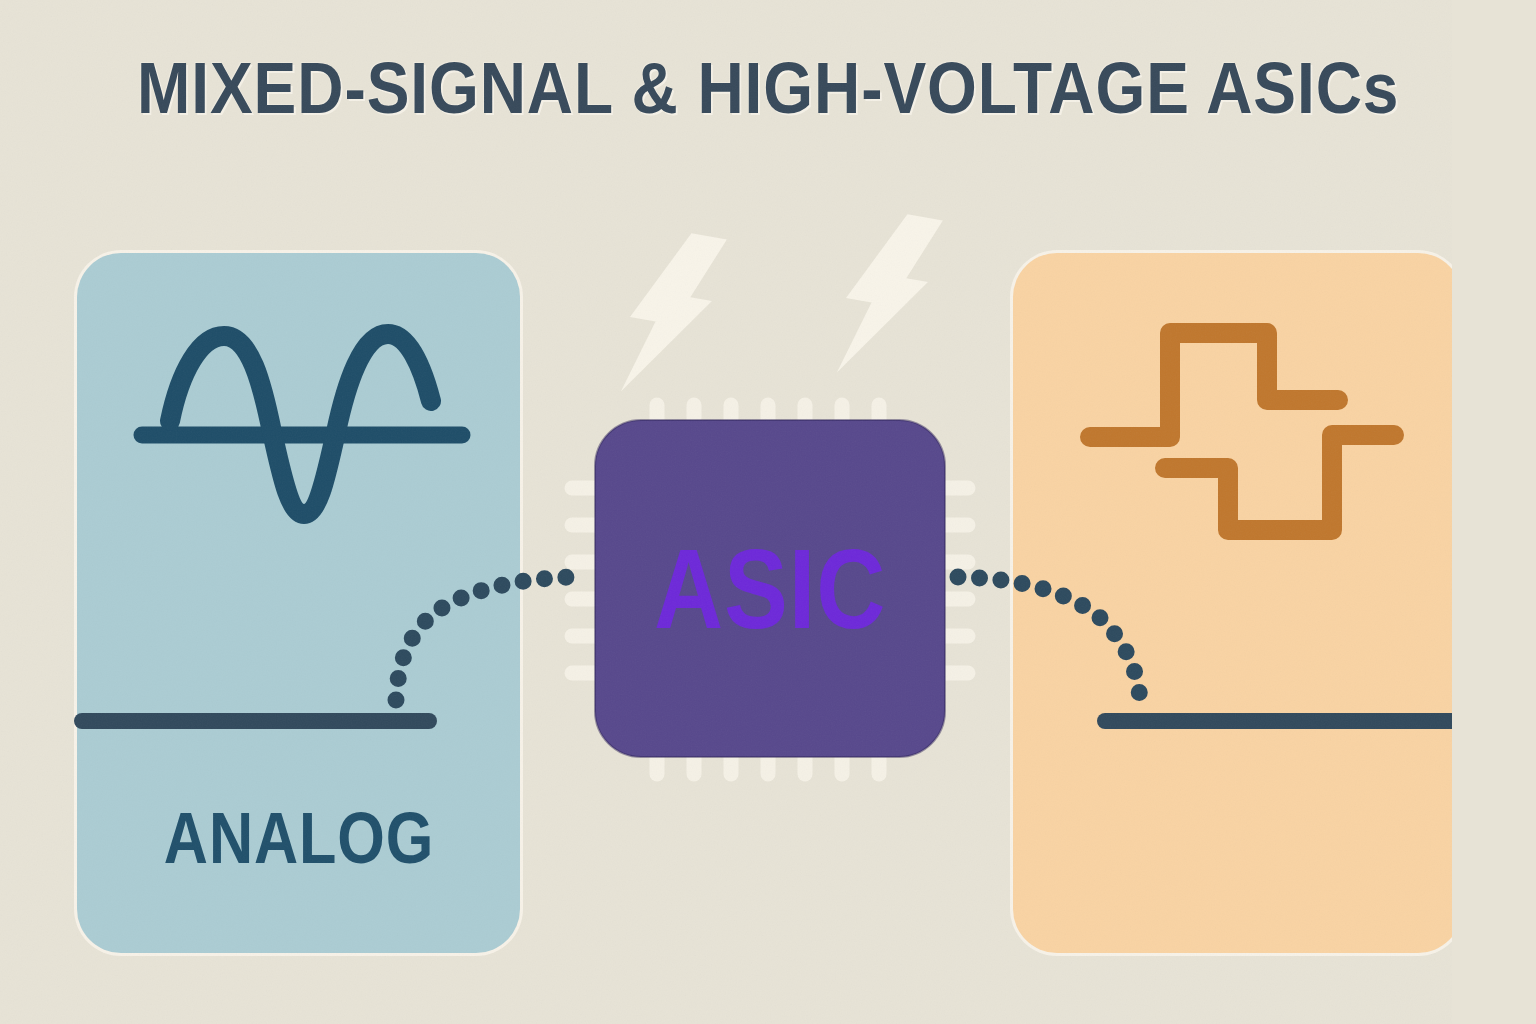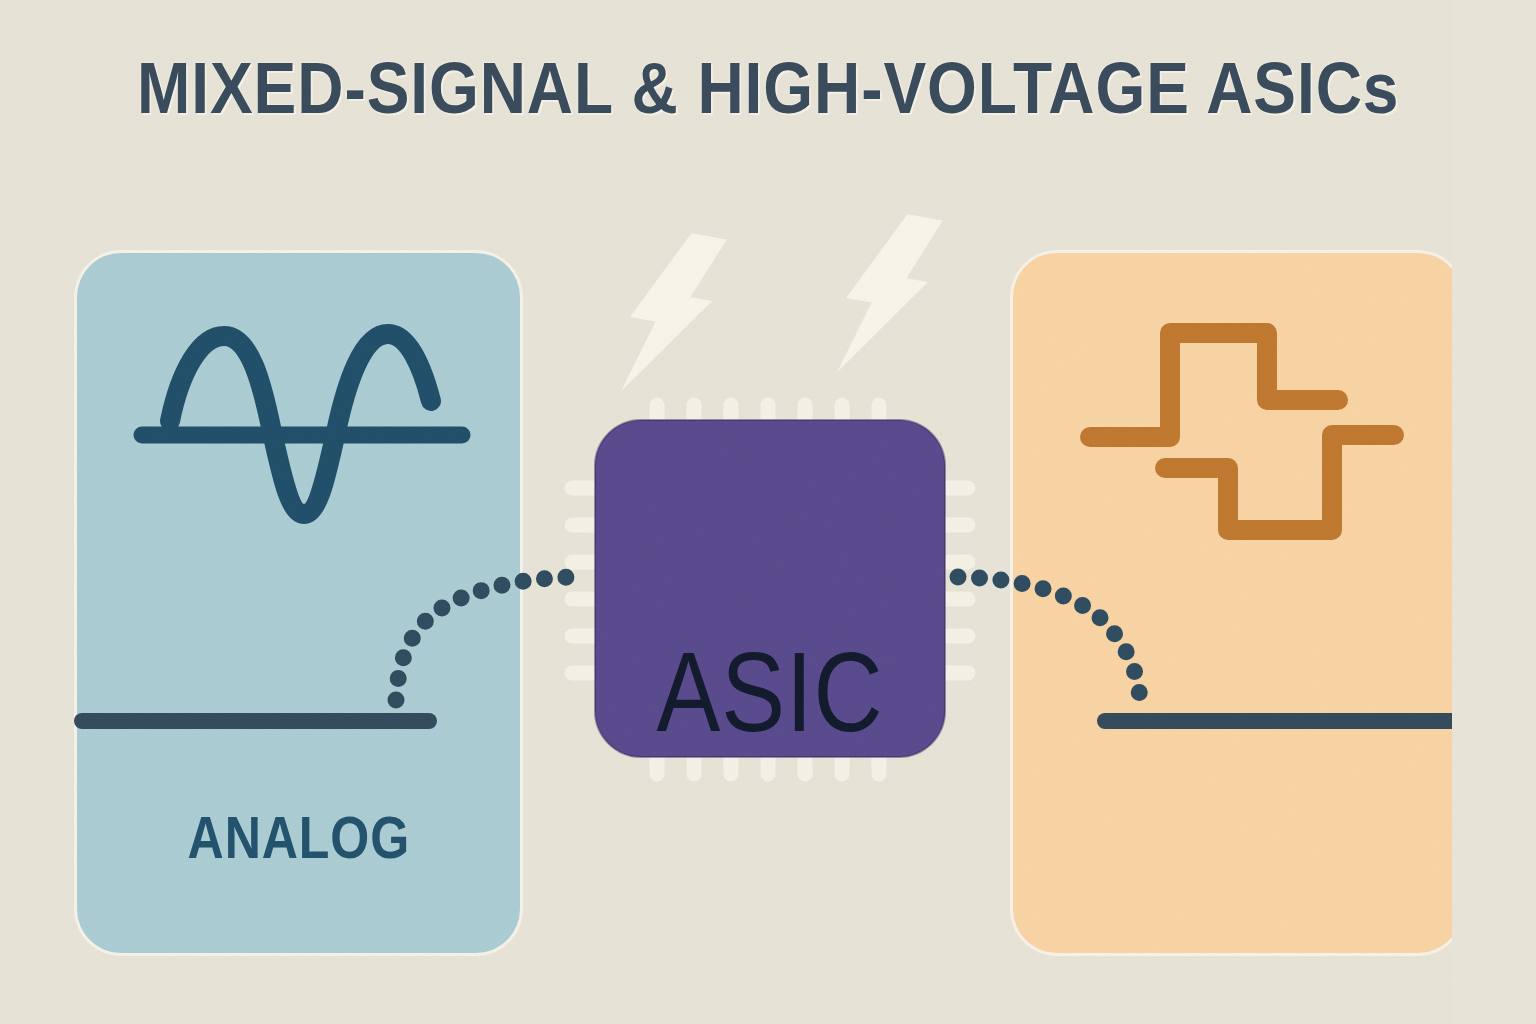--- a/index.html
+++ b/index.html
@@ -17,29 +17,29 @@
   .title .l1{display:inline-block;transform:scaleX(.89);transform-origin:center;white-space:nowrap;}
   .title .l2{display:inline-block;transform:scaleX(.84);transform-origin:center;white-space:nowrap;}
   
   .panel{position:absolute;top:253px;height:700px;border-radius:44px;
          box-shadow:0 0 0 3px rgba(249,245,235,.85);}
   .panel.analog{left:77px;width:443px;background:#abccd3;}
   .panel.digital{left:1013px;width:449px;background:#f9d3a3;}
   
   .panel-label{
     position:absolute;top:790px;height:95px;display:flex;align-items:center;justify-content:center;
-    font-weight:bold;font-size:59px;letter-spacing:1px;
+    font-weight:bold;font-size:72px;letter-spacing:1px;
   }
   .panel-label span{display:inline-block;transform:scaleX(.85);white-space:nowrap;}
   .panel-label.analog{left:77px;width:443px;color:#20506b;}
   .panel-label.digital{left:1013px;width:449px;color:#c0772d;}
   .chip-label{
     position:absolute;left:595px;top:420px;width:350px;height:337px;
-    display:flex;align-items:flex-end;justify-content:center;
-    color:#0f172a;font-weight:normal;font-size:114px;letter-spacing:1px;
+    display:flex;align-items:center;justify-content:center;
+    color:#6d28d9;font-weight:bold;font-size:114px;letter-spacing:1px;
   }
   .chip-label span{display:inline-block;transform:scaleX(.84);white-space:nowrap;}
   
   .overlay,.grain{position:absolute;left:0;top:0;width:1536px;height:1024px;pointer-events:none;}
   .grain{opacity:.05;}
 </style>
 </head>
 <body>
 
 <div class="stage">

